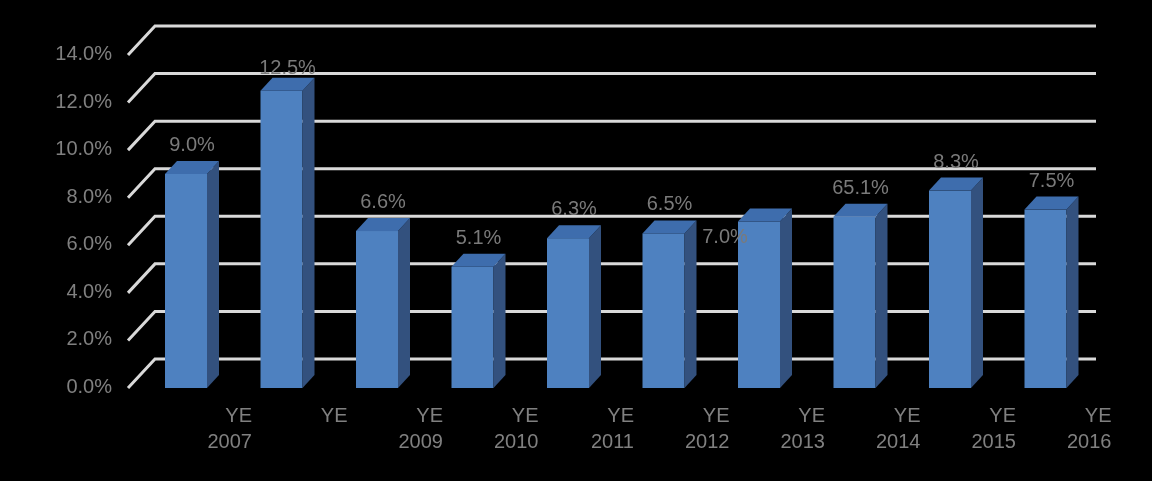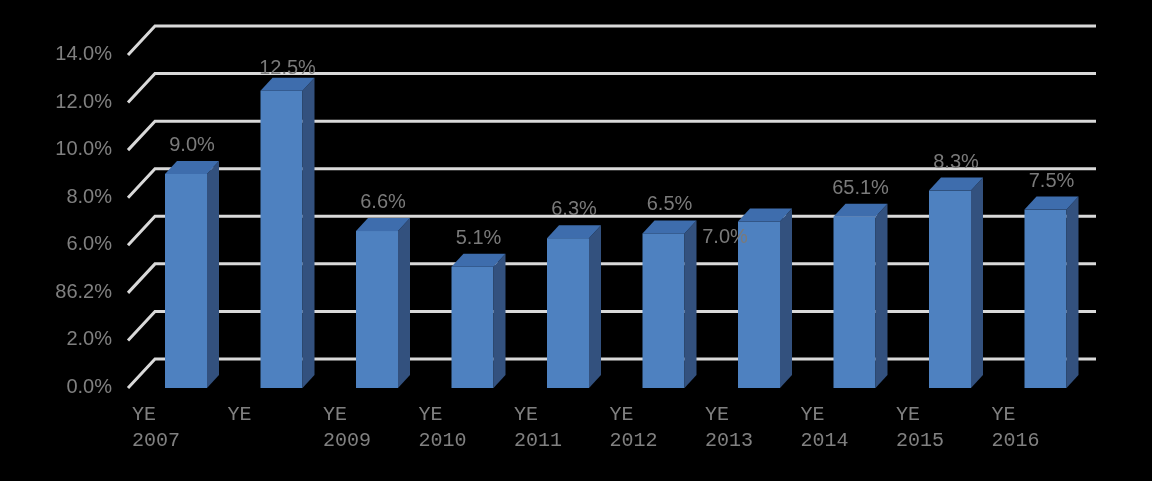--- a/index.html
+++ b/index.html
@@ -25,22 +25,22 @@
     color: #808080;
     font-size: 20px;
     font-family: "Liberation Sans", sans-serif;
     white-space: nowrap;
     letter-spacing: 0px;
   }
   .cat-label {
     position: absolute;
     color: #808080;
     font-size: 20px;
-    font-family: Liberation Mono, monospace;
-    text-align: left;
+    font-family: Liberation Sans, sans-serif;
+    text-align: right;
     white-space: nowrap;
     line-height: 26px;
   }
   .data-label {
     position: absolute;
     color: #7a7a7a;
     font-size: 20px;
     font-family: "Liberation Sans", sans-serif;
     text-align: center;
     white-space: nowrap;
@@ -67,21 +67,21 @@
       <path d="M 128 245.2857142857143 L 155 216.2857142857143 L 1096 216.2857142857143" fill="none" stroke="#D9D9D9" stroke-width="3" stroke-linecap="butt"></path>
       <path d="M 128 197.71428571428572 L 155 168.71428571428572 L 1096 168.71428571428572" fill="none" stroke="#D9D9D9" stroke-width="3" stroke-linecap="butt"></path>
       <path d="M 128 150.14285714285714 L 155 121.14285714285714 L 1096 121.14285714285714" fill="none" stroke="#D9D9D9" stroke-width="3" stroke-linecap="butt"></path>
       <path d="M 128 102.57142857142861 L 155 73.57142857142861 L 1096 73.57142857142861" fill="none" stroke="#D9D9D9" stroke-width="3" stroke-linecap="butt"></path>
       <path d="M 128 55 L 155 26 L 1096 26" fill="none" stroke="#D9D9D9" stroke-width="3" stroke-linecap="butt"></path>
     </svg>
 
   <div id="ytick-labels">
       <div class="axis-label" style="right: 1040px; top: 375px; margin-left: 18px;">0.0%</div>
       <div class="axis-label" style="right: 1040px; top: 327.429px;">2.0%</div>
-      <div class="axis-label" style="right: 1040px; top: 279.857px;">86.2%</div>
+      <div class="axis-label" style="right: 1040px; top: 279.857px;">4.0%</div>
       <div class="axis-label" style="right: 1040px; top: 232.286px;">6.0%</div>
       <div class="axis-label" style="right: 1040px; top: 184.714px;">8.0%</div>
       <div class="axis-label" style="right: 1040px; top: 137.143px;">10.0%</div>
       <div class="axis-label" style="right: 1040px; top: 89.5714px;">12.0%</div>
       <div class="axis-label" style="right: 1040px; top: 42px;">14.0%</div>
     </div>
 
   <svg class="bars-layer" viewBox="0 0 1152 481" preserveAspectRatio="none">
       <g>
         <rect x="165" y="173.92857142857142" width="42" height="214.07142857142858" fill="#4E81C0"></rect>

